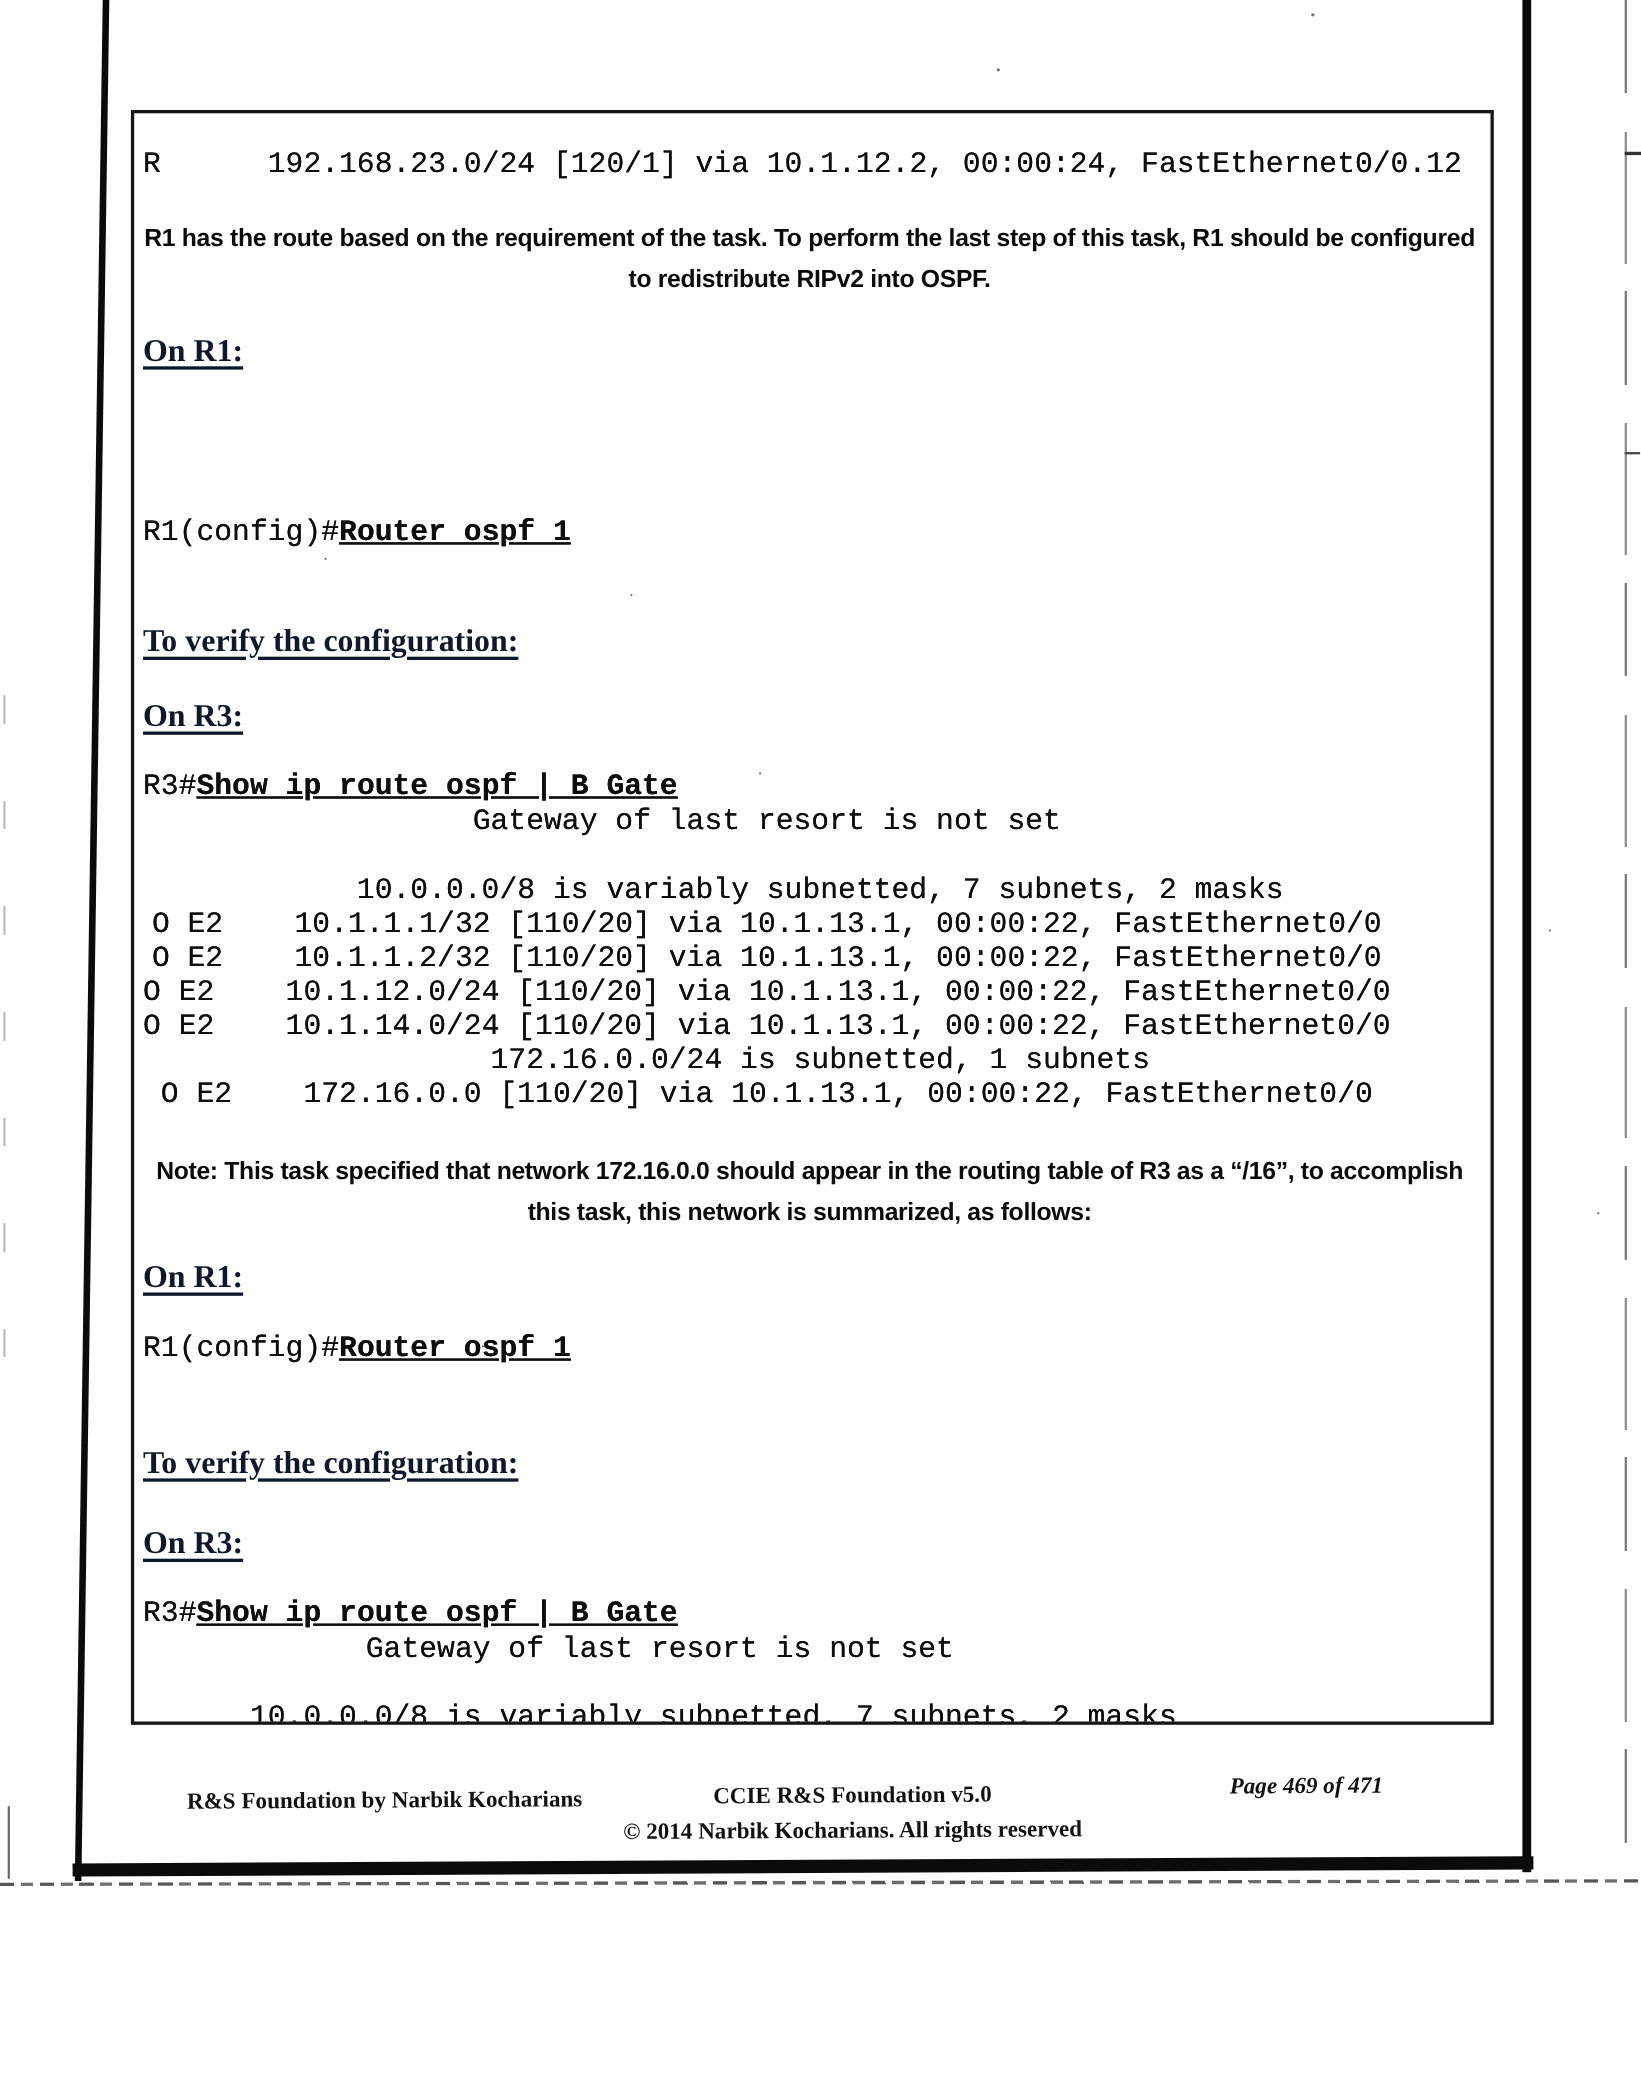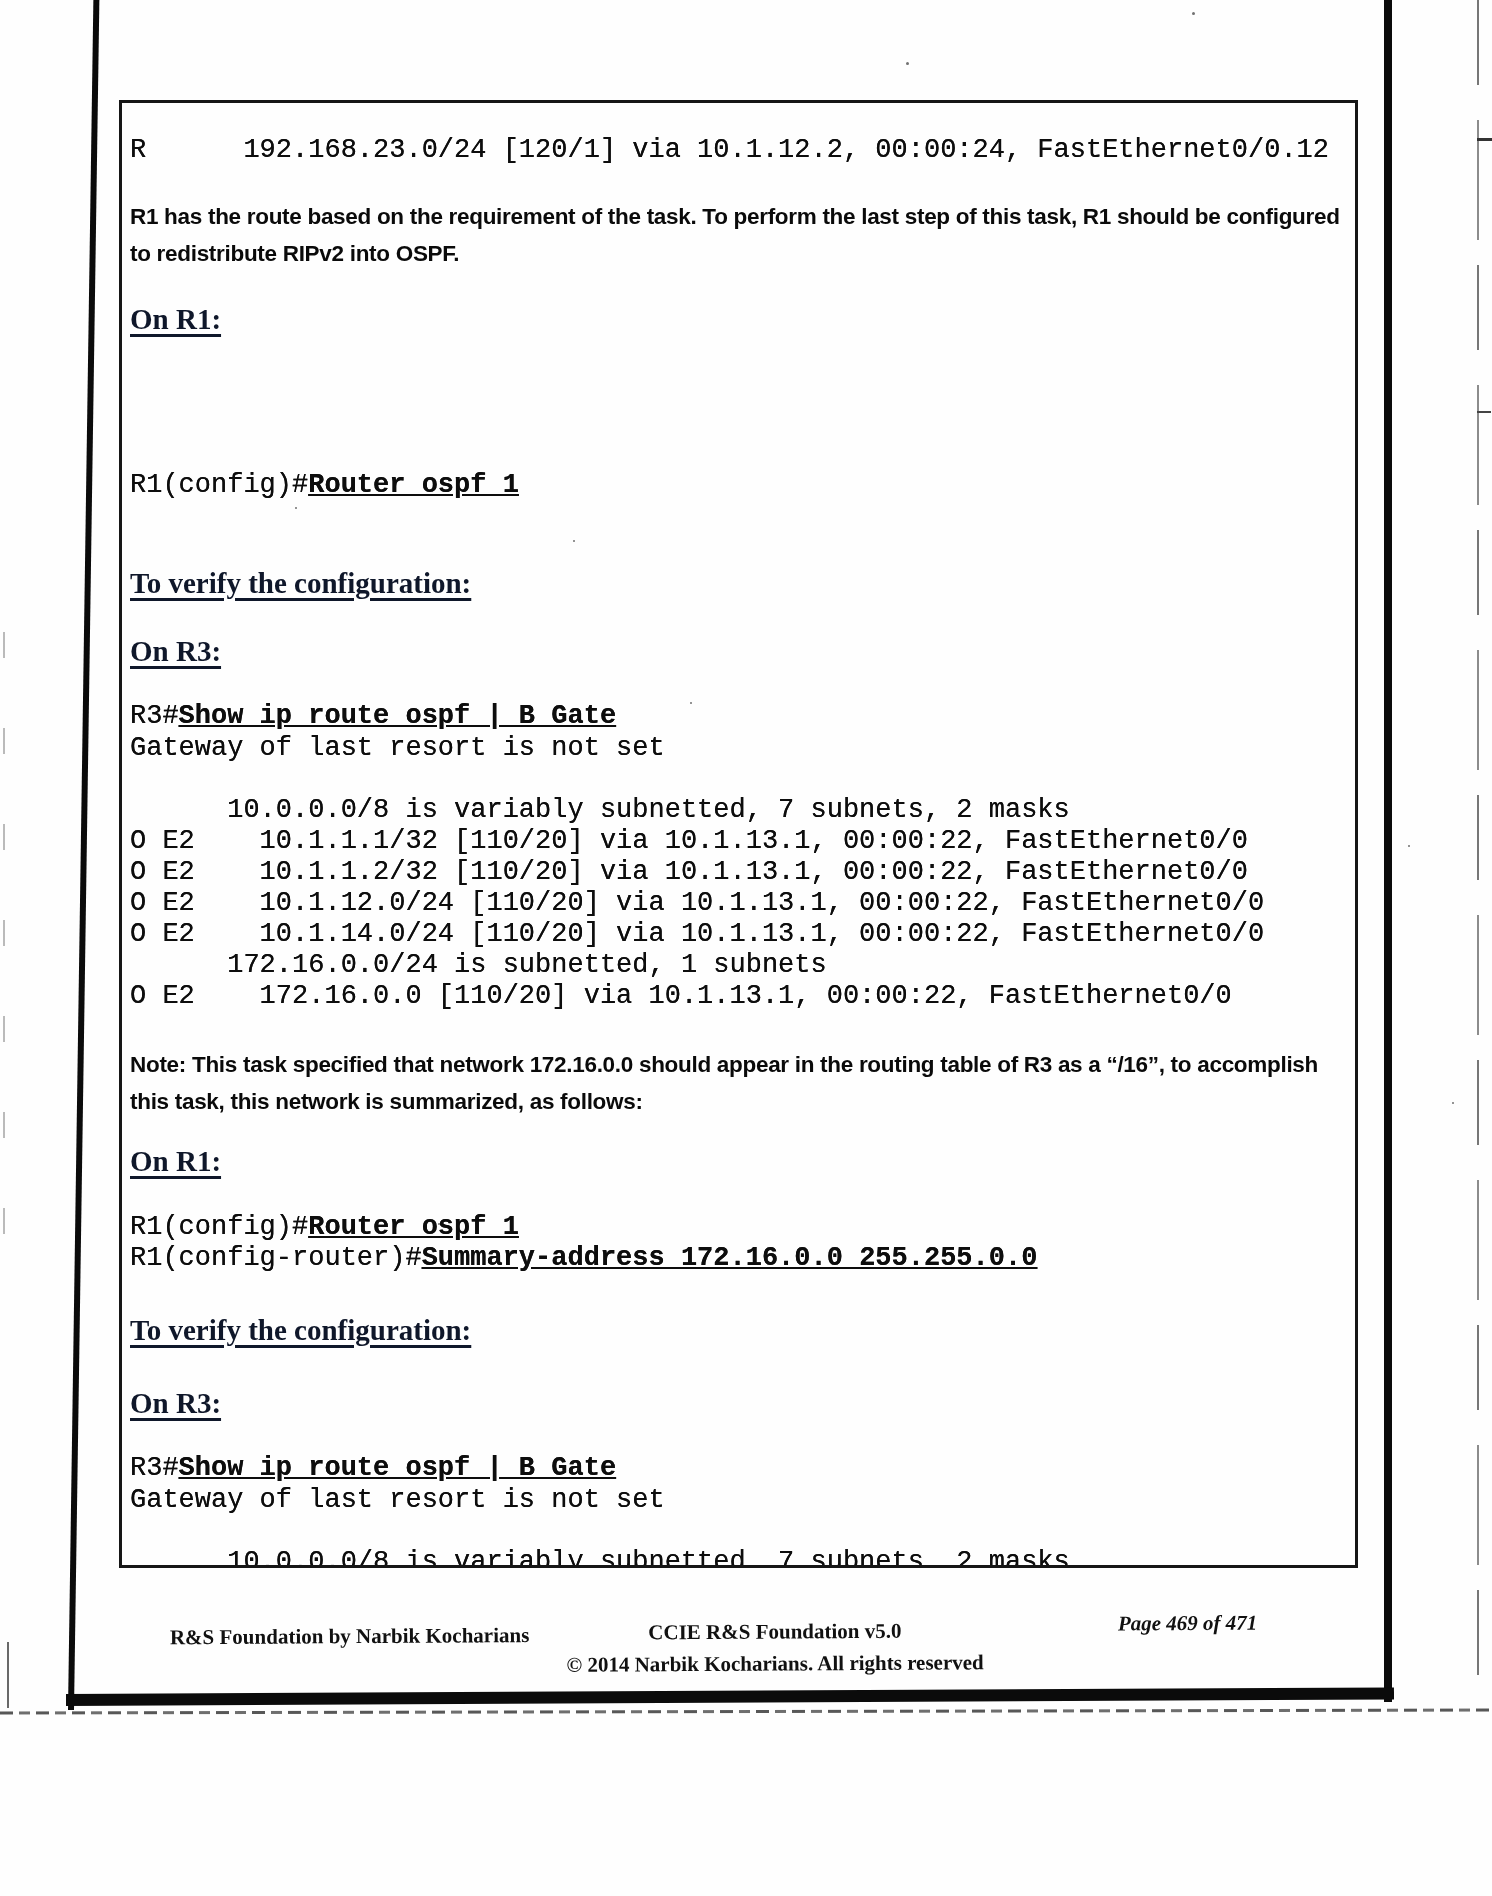--- a/index.html
+++ b/index.html
@@ -27,21 +27,21 @@
   .scan-tick-1 { position: absolute; left: 1477px; top: 138px; width: 15px; height: 3px; background: #333; }
   .scan-tick-2 { position: absolute; left: 1477px; top: 411px; width: 14px; height: 2px; background: #444; }
   .scan-left-dashes { position: absolute; left: 3px; top: 632px; width: 2px; height: 612px;
       background: repeating-linear-gradient(180deg, #777 0 26px, transparent 26px 96px);
       opacity: .5; }
   .scan-left-bottom { position: absolute; left: 7px; top: 1642px; width: 2px; height: 66px; background: #444; opacity: .8; }
   .dot { position: absolute; width: 3px; height: 3px; border-radius: 50%; background: #4d4d4d; opacity: .8; }
 
   
   .content-box { position: absolute; left: 119px; top: 100px; width: 1239px; height: 1468px;
-                 border: 3px solid #161616; background: transparent; overflow: hidden; }
+                 border: 3px solid #161616; background: transparent; overflow: hidden; text-align: center; }
   .content-box > * { position: absolute; left: 8px; }
 
   .code { font-family: "Liberation Mono", monospace; font-size: 27px; line-height: 31px;
           white-space: pre; color: #0d0d0d; text-shadow: 0 0 .5px #222; }
   .code .cmd { font-weight: bold; text-decoration: underline; }
 
   .para { font-family: "Liberation Sans", sans-serif; font-weight: bold; font-size: 22.5px;
           letter-spacing: -0.3px; line-height: 37px; width: 1212px; color: #0a0a0a; }
 
   .heading { font-family: "Liberation Serif", serif; font-weight: bold; font-size: 29px;
@@ -104,21 +104,20 @@
 O E2    10.1.12.0/24 [110/20] via 10.1.13.1, 00:00:22, FastEthernet0/0
 O E2    10.1.14.0/24 [110/20] via 10.1.13.1, 00:00:22, FastEthernet0/0
       172.16.0.0/24 is subnetted, 1 subnets
 O E2    172.16.0.0 [110/20] via 10.1.13.1, 00:00:22, FastEthernet0/0</pre>
 
     <p class="para" style="top:943px">Note: This task specified that network 172.16.0.0 should appear in the routing table of R3 as a “/16”, to accomplish this task, this network is summarized, as follows:</p>
 
     <h2 class="heading" style="top:1041px">On R1:</h2>
 
     <div class="code" style="top:1109px"><span class="prompt">R1(config)#</span><span class="cmd">Router ospf 1</span></div>
-    <div class="code" style="top:1140px"><span class="prompt">R1(config-router)#</span><span class="cmd">Summary-address 172.16.0.0 255.255.0.0</span></div>
 
     <h2 class="heading" style="top:1210px">To verify the configuration:</h2>
 
     <h2 class="heading" style="top:1283px">On R3:</h2>
 
     <div class="code" style="top:1350px"><span class="prompt">R3#</span><span class="cmd">Show ip route ospf | B Gate</span></div>
     <pre class="code" style="top:1382px">Gateway of last resort is not set
 
       10.0.0.0/8 is variably subnetted, 7 subnets, 2 masks</pre>
 

